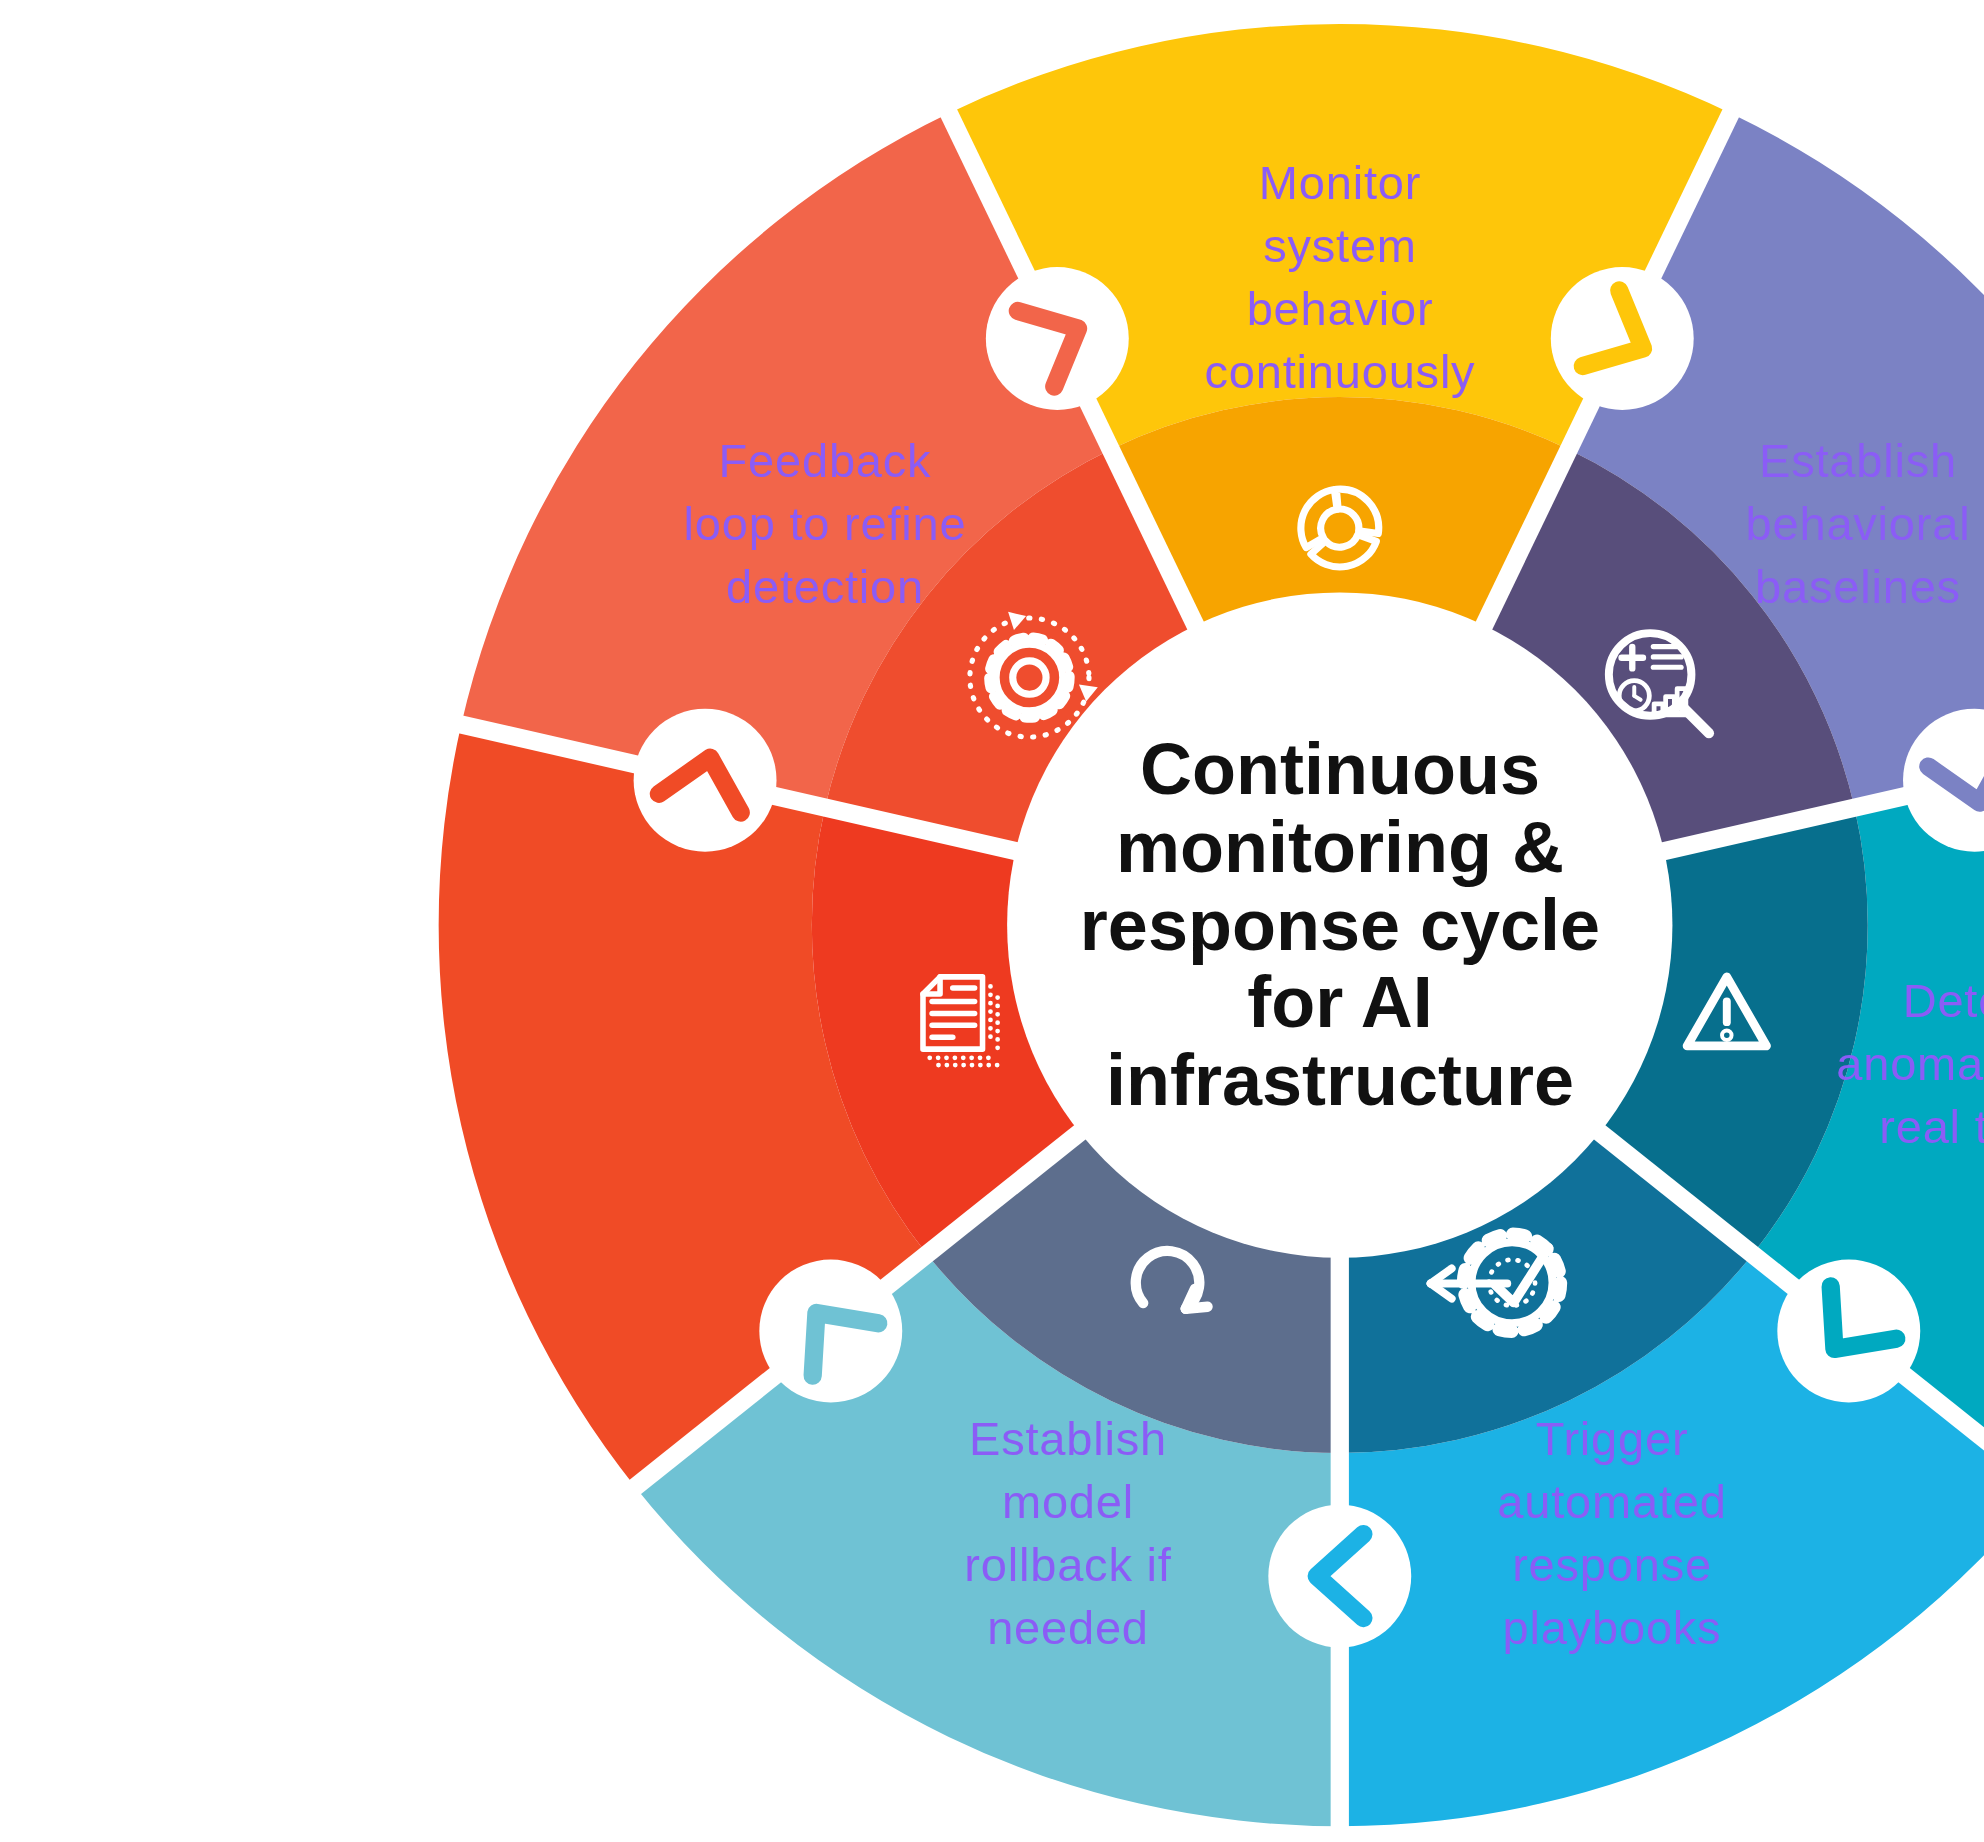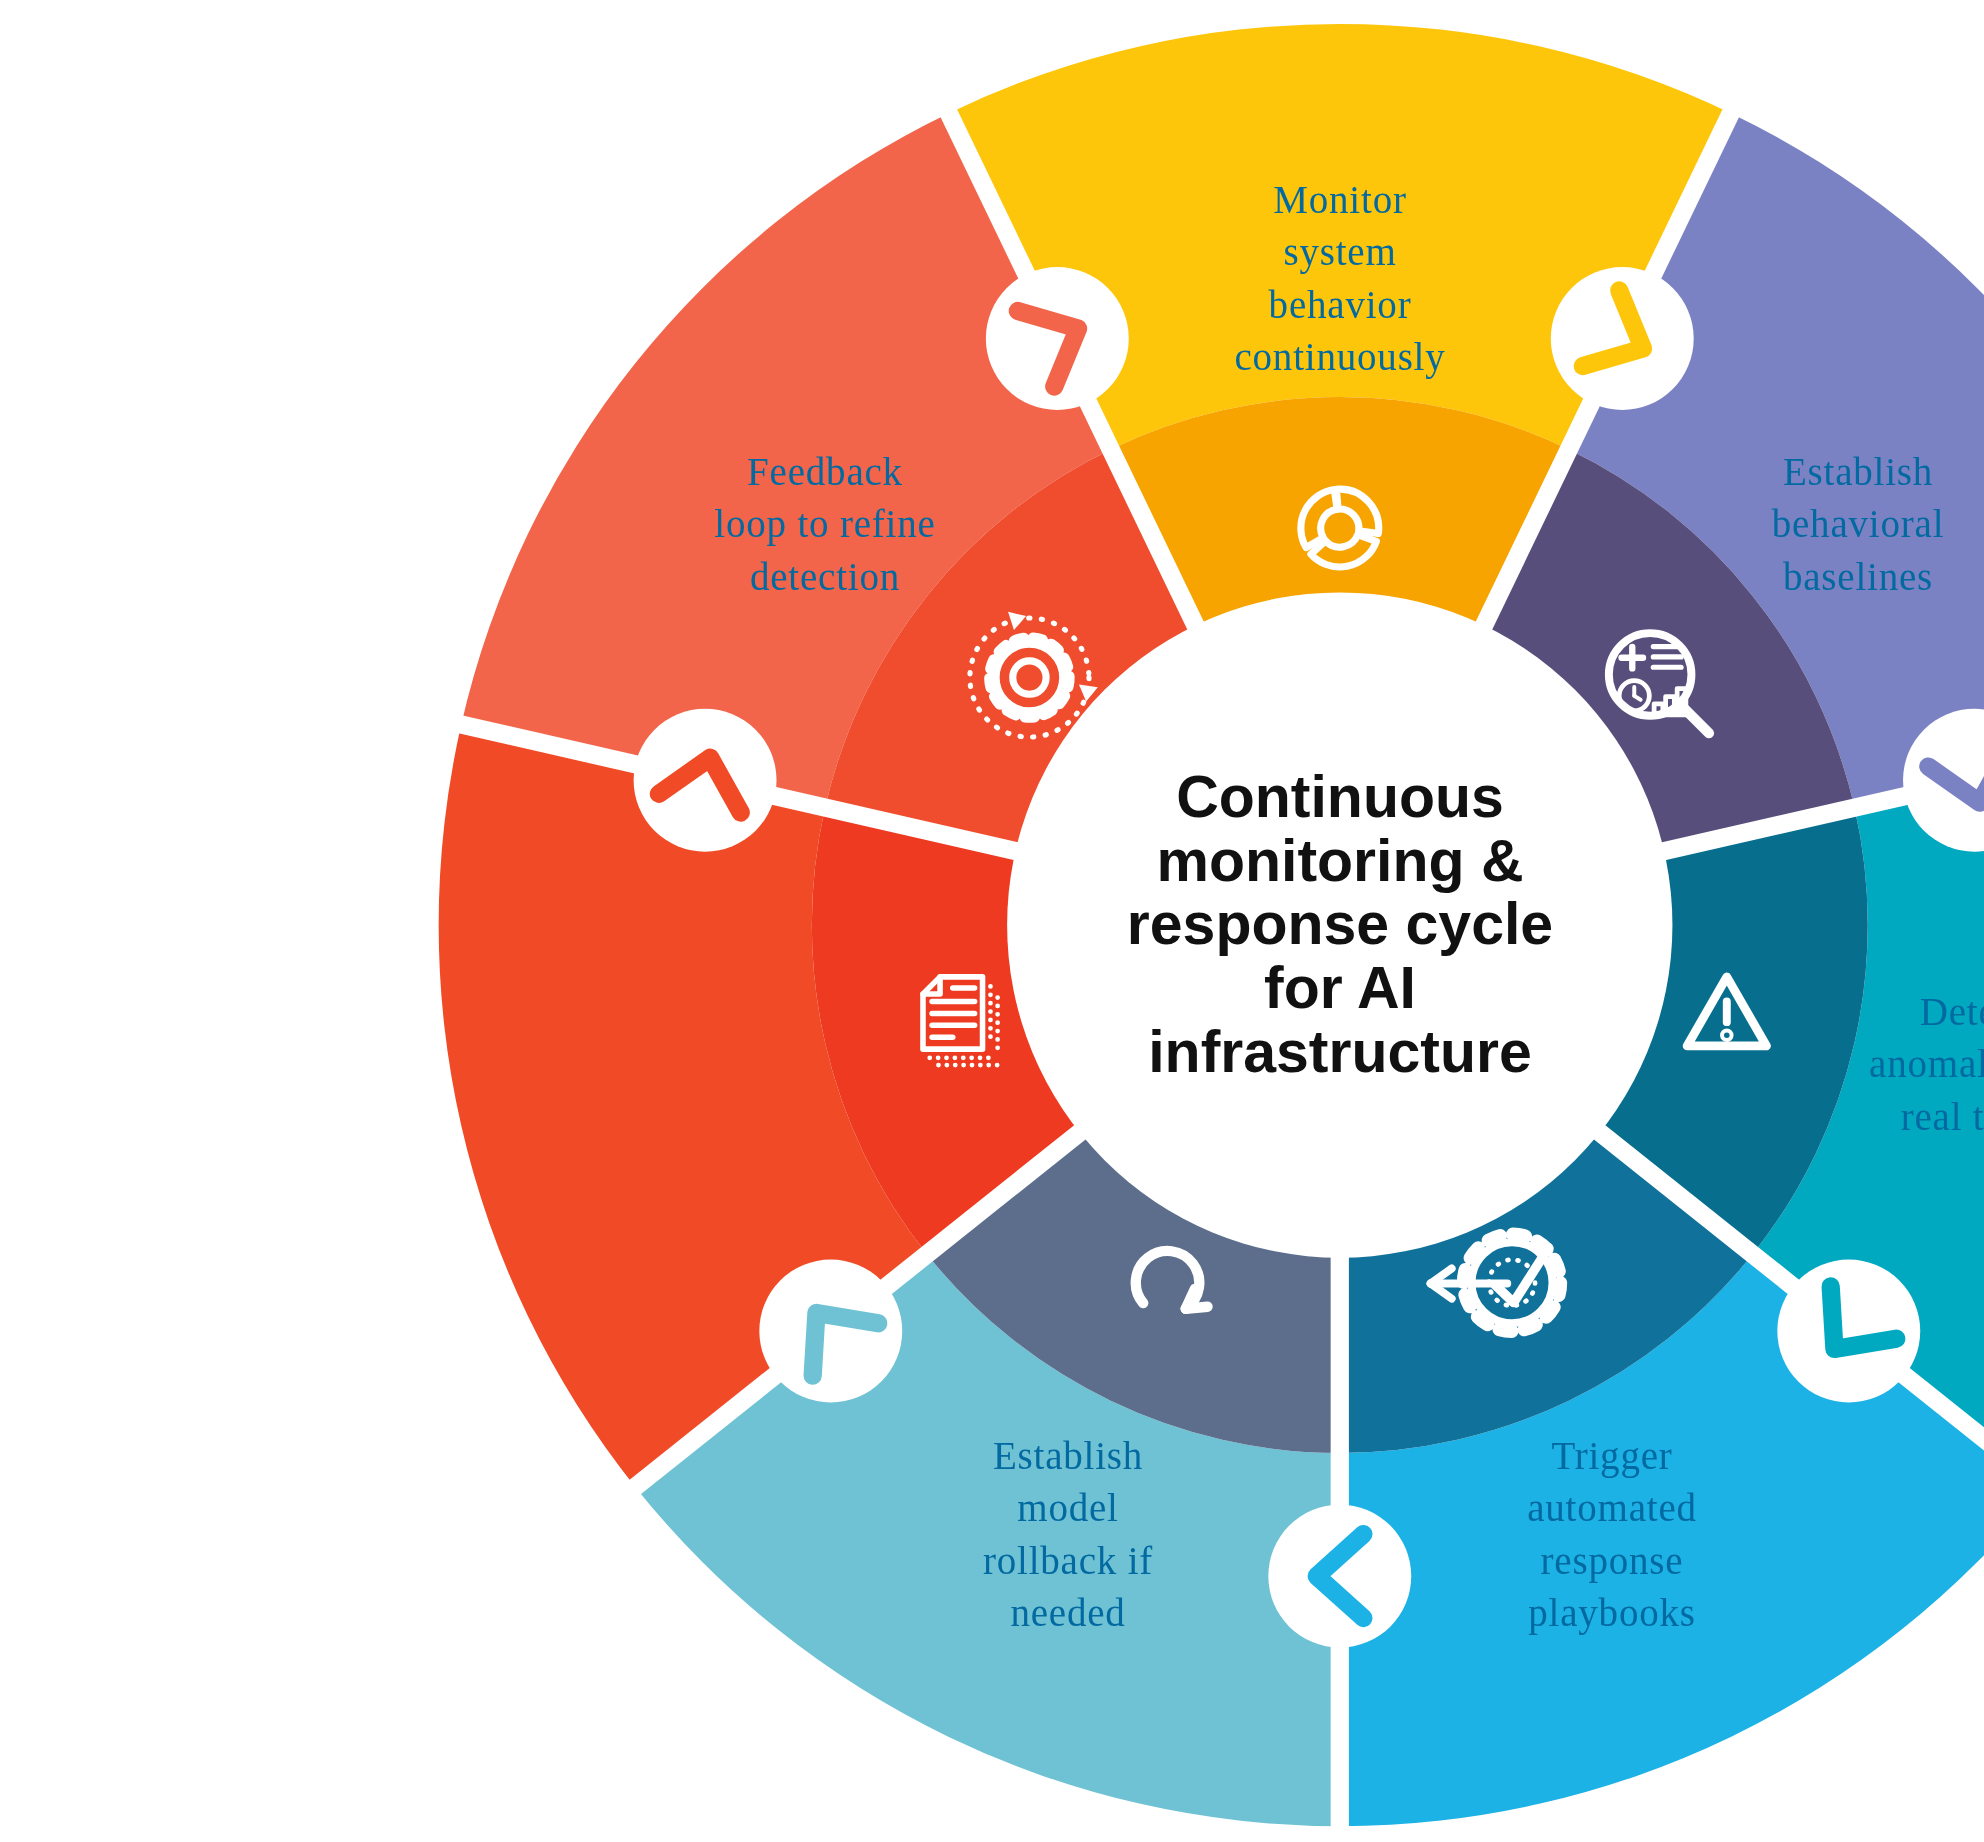--- a/index.html
+++ b/index.html
@@ -3,37 +3,36 @@
 <meta charset="utf-8">
 <style>
   html,body{margin:0;padding:0;background:#ffffff;}
   body{font-family:"Liberation Sans", sans-serif;}
   .stage{position:relative;width:2647px;height:1843px;background:#ffffff;overflow:hidden;}
   #wheel{position:absolute;left:0;top:0;width:2647px;height:1843px;display:block;}
   .seg-label{
     position:absolute;
     transform:translate(-50%,-50%);
     text-align:center;
-    color:#0369a1;
-    font-size:39px;
+    color:#8b5cf6;
+    font-size:47px;
     line-height:1.34;
     letter-spacing:0.8px;
     white-space:pre-line;
     width:496px;
     font-weight:400;
-    font-family:Liberation Serif, serif;
   }
   .center-title{
     position:absolute;
     left:1340px;top:925px;
     transform:translate(-50%,-50%);
     text-align:center;
     color:#111111;
     font-weight:bold;
-    font-size:59px;
+    font-size:72px;
     line-height:1.08;
     white-space:pre-line;
     width:635px;
     letter-spacing:0px;
   }
   #label-monitor  {left:1340px;top:278px;}
   #label-establish{left:1858px;top:524px;}
   #label-detect   {left:1973px;top:1064px;}
   #label-trigger  {left:1612px;top:1534px;}
   #label-initiate {left:1068px;top:1534px;}

